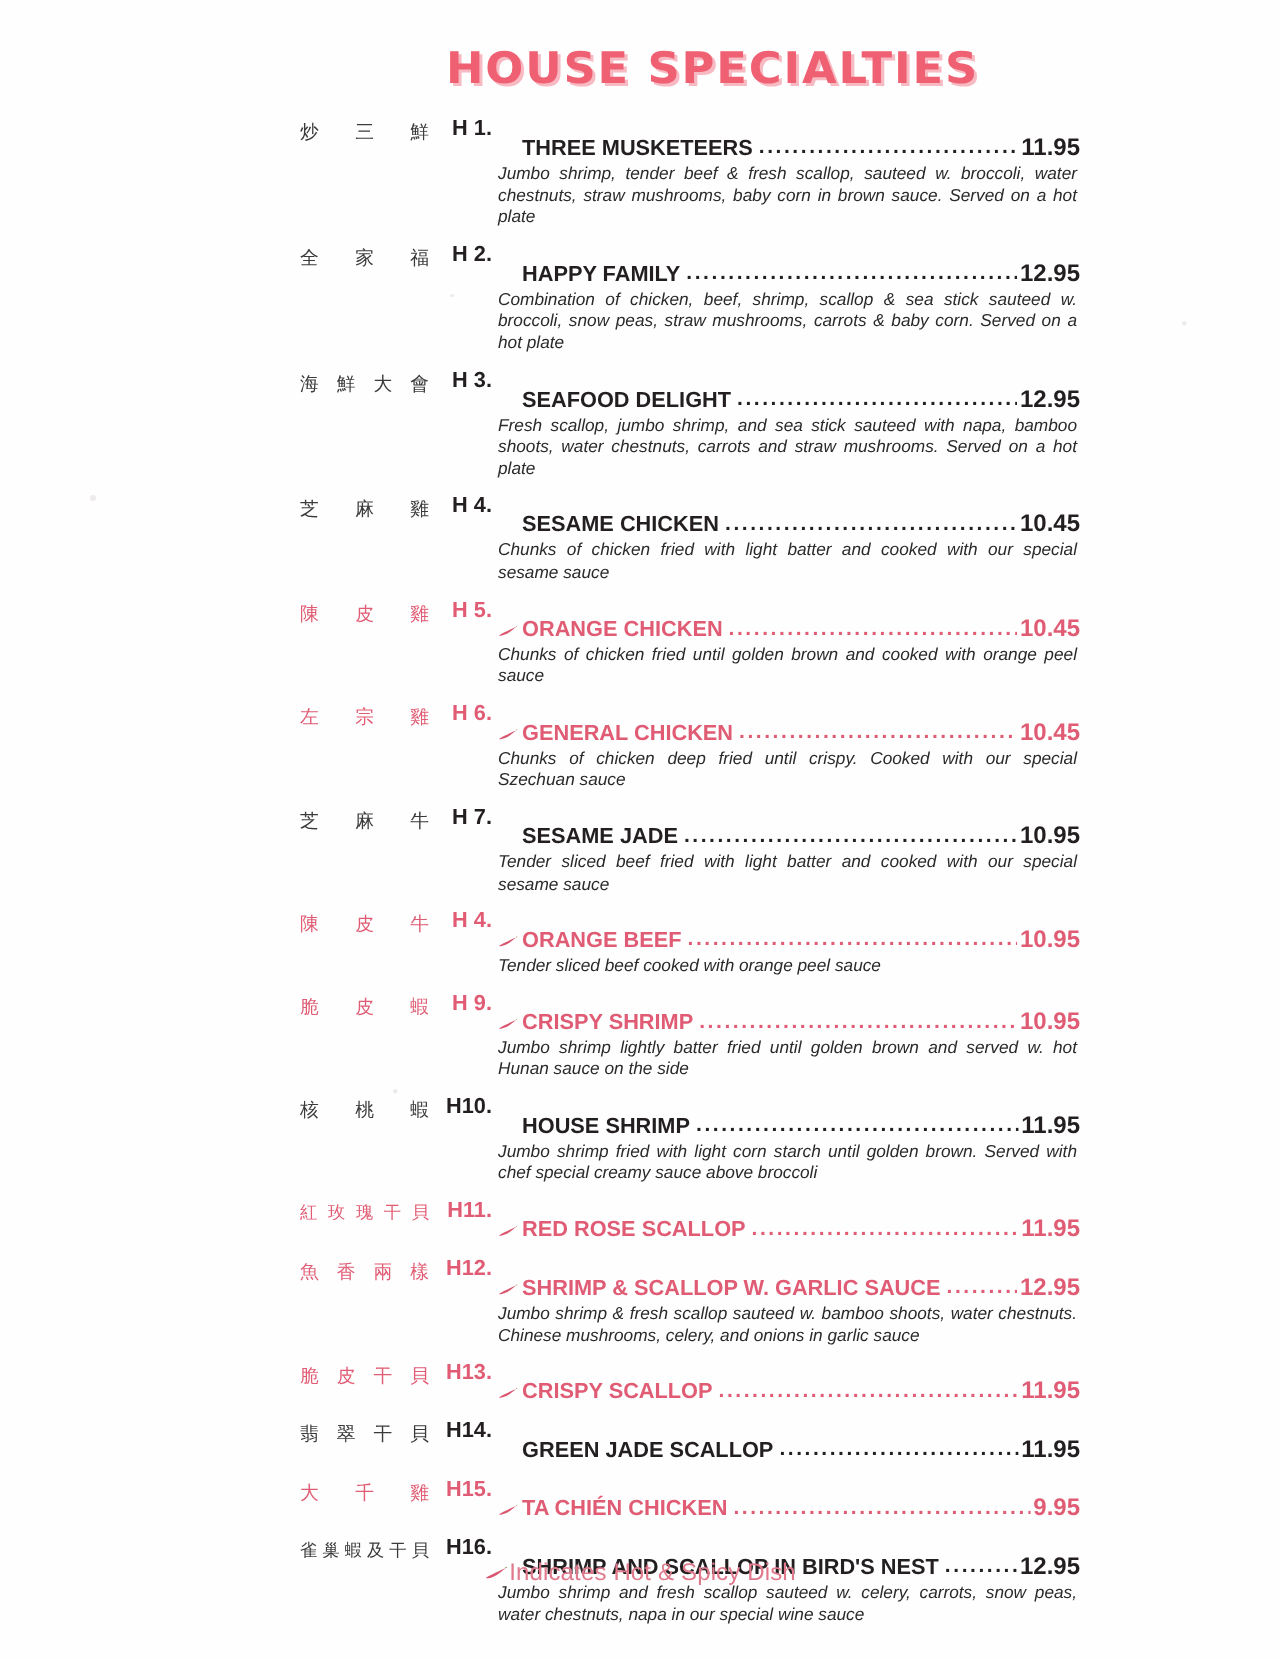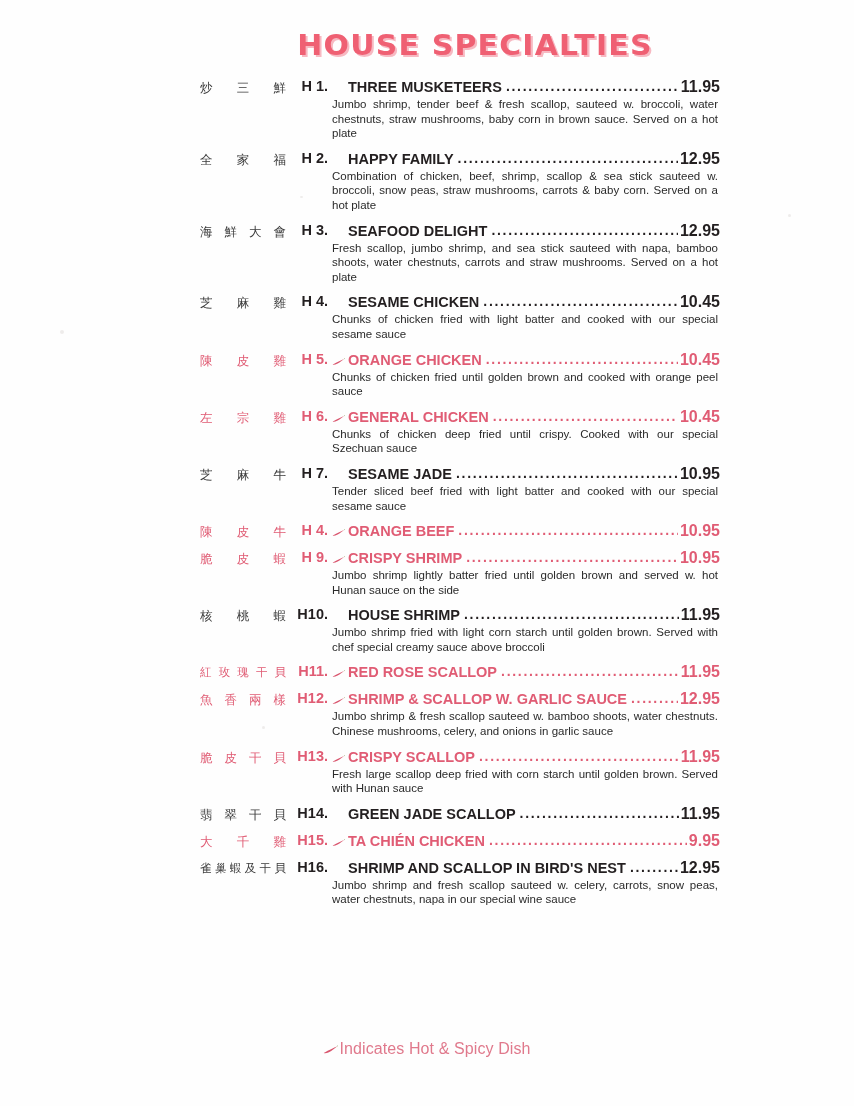--- a/index.html
+++ b/index.html
@@ -91,20 +91,21 @@
     padding-left: 4px;
   }
 
   .title-line {
     display: flex;
     align-items: baseline;
     font-size: 14.5px;
     font-weight: bold;
     line-height: 17px;
     white-space: nowrap;
+    margin-top: 12px;
   }
   .chili-slot {
     flex: 0 0 auto;
     width: 14px;
     margin-right: 2px;
     position: relative;
     top: 1px;
   }
   .chili-slot.empty { width: 14px; }
   .dish-name { flex: 0 0 auto; }
@@ -116,20 +117,21 @@
     letter-spacing: 1.7px;
     margin: 0 2px 0 4px;
     font-size: 14px;
     position: relative;
     top: -1px;
   }
   .price { flex: 0 0 auto; font-size: 16px; font-weight: bold; }
 
   .desc {
     font-size: 11.5px;
+    font-style: italic;
     line-height: 14.6px;
     color: #2a2a2a;
     text-align: justify;
     margin-top: 1px;
     padding-right: 2px;
   }
 
   
   .spicy .item-cn,
   .spicy .item-code,
@@ -311,20 +313,21 @@
           <div class="item-body">
             <div class="title-line">
               <span class="chili-slot"><span class="chili"><svg viewBox="0 0 20 12" width="13" height="8" aria-hidden="true">
                     <path d="M1 10 C4 11 9 9 14 5 C16 3.6 17.5 2.4 18.6 1.4 C17 2 15 3 12.6 4 C8 6 4 8 1 10 Z" fill="#d9566e"></path>
                     <path d="M18.4 1.2 C18.9 0.8 19.4 0.5 19.8 0.4" stroke="#9aa36a" stroke-width="1" fill="none"></path>
                   </svg></span></span>
               <span class="dish-name">ORANGE BEEF</span>
               <span class="leader">..........................................................................................</span>
               <span class="price">10.95</span>
             </div>
+            <div class="desc">Tender sliced beef cooked with orange peel sauce</div>
           </div>
         </div>
         <div class="item spicy">
           <div class="item-cn">
             <span>脆</span>
             <span>皮</span>
             <span>蝦</span>
           </div>
           <div class="item-code">H 9.</div>
           <div class="item-body">
@@ -410,21 +413,20 @@
           <div class="item-body">
             <div class="title-line">
               <span class="chili-slot"><span class="chili"><svg viewBox="0 0 20 12" width="13" height="8" aria-hidden="true">
                     <path d="M1 10 C4 11 9 9 14 5 C16 3.6 17.5 2.4 18.6 1.4 C17 2 15 3 12.6 4 C8 6 4 8 1 10 Z" fill="#d9566e"></path>
                     <path d="M18.4 1.2 C18.9 0.8 19.4 0.5 19.8 0.4" stroke="#9aa36a" stroke-width="1" fill="none"></path>
                   </svg></span></span>
               <span class="dish-name">CRISPY SCALLOP</span>
               <span class="leader">..........................................................................................</span>
               <span class="price">11.95</span>
             </div>
-            <div class="desc">Fresh large scallop deep fried with corn starch until golden brown. Served with Hunan sauce</div>
           </div>
         </div>
         <div class="item">
           <div class="item-cn">
             <span>翡</span>
             <span>翠</span>
             <span>干</span>
             <span>貝</span>
           </div>
           <div class="item-code">H14.</div>

